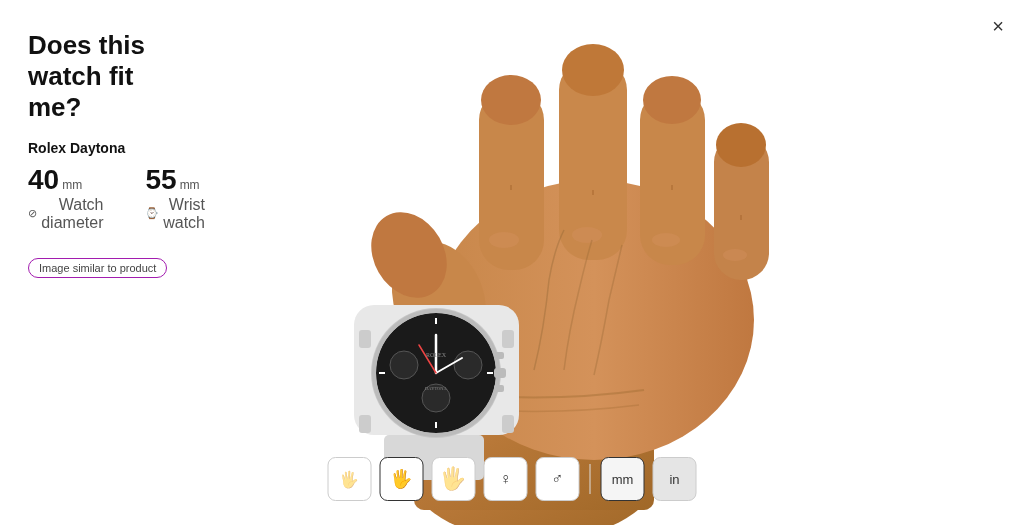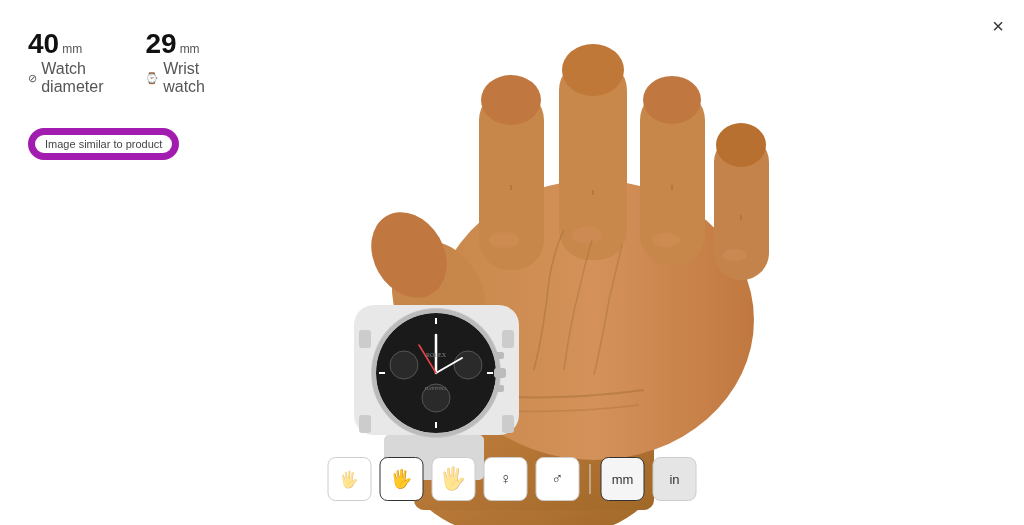--- a/index.html
+++ b/index.html
@@ -59,20 +59,21 @@
       font-weight: 600;
       color: #111;
       margin-bottom: 10px;
     }
 
     .specs-row {
       display: flex;
       gap: 42px;
       margin-bottom: 12px;
       align-items: flex-start;
+      text-align: right;
     }
 
     .spec-item {
       display: flex;
       flex-direction: column;
     }
 
     .spec-value {
       display: flex;
       align-items: baseline;
@@ -104,27 +105,27 @@
       color: #555;
     }
 
     .spec-label {
       font-size: 16px;
       color: #555;
     }
 
     .image-badge {
       display: inline-block;
-      border: 7px solid #a21caf;
+      border: 1px solid #a21caf;
       border-radius: 20px;
       padding: 3px 10px;
       font-size: 11px;
       color: #444;
       background: #fff;
-      margin-top: 20px;
+      margin-top: 14px;
     }
 
     .watch-image-area {
       position: absolute;
       left: 0;
       top: 0;
       width: 100%;
       height: 100%;
       overflow: hidden;
     }
@@ -198,36 +199,38 @@
     }
   </style>
 </head>
 <body>
 
 <div class="modal">
 
   <button class="close-btn">×</button>
 
   <div class="left-panel">
+    <div class="title">Does this watch fit me?</div>
+    <div class="watch-name">Rolex Daytona</div>
 
     <div class="specs-row">
       <div class="spec-item">
         <div class="spec-value">
           <span class="spec-number">40</span>
           <span class="spec-unit">mm</span>
         </div>
         <div class="spec-label-row">
           <span class="spec-icon">⊘</span>
           <span class="spec-label">Watch diameter</span>
         </div>
       </div>
 
       <div class="spec-item">
         <div class="spec-value">
-          <span class="spec-number">29</span>
+          <span class="spec-number">55</span>
           <span class="spec-unit">mm</span>
         </div>
         <div class="spec-label-row">
           <span class="spec-icon" style="font-size:11px;">⌚</span>
           <span class="spec-label">Wrist watch</span>
         </div>
       </div>
     </div>
 
     <div class="image-badge">Image similar to product</div>

